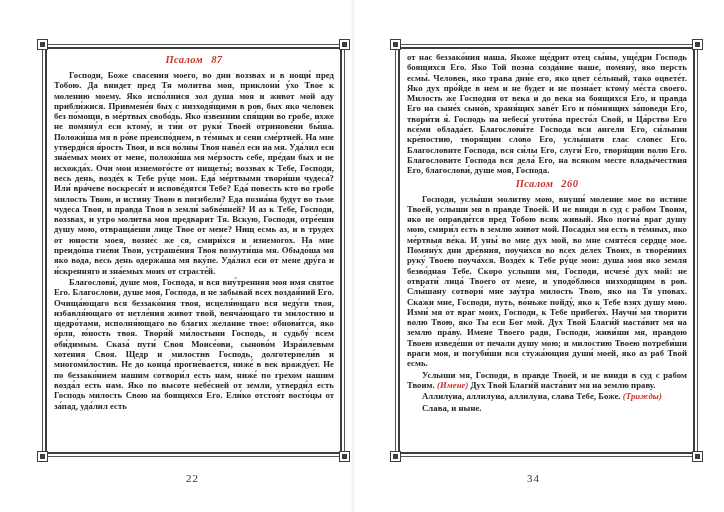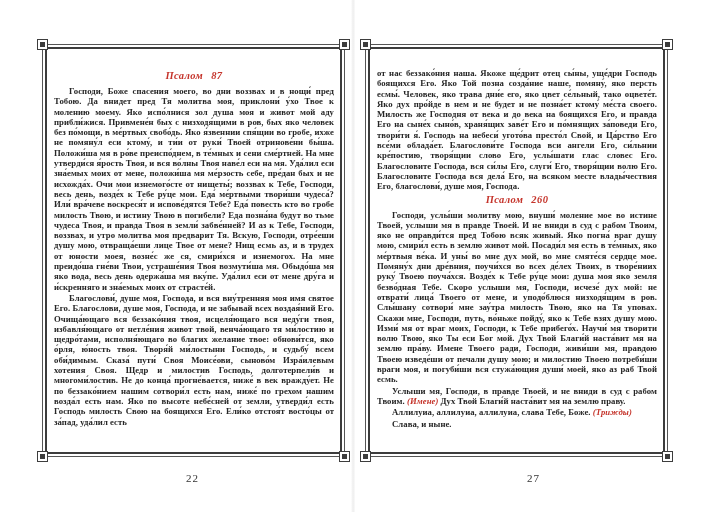--- a/index.html
+++ b/index.html
@@ -9,41 +9,40 @@
   }
   .gutter {
     position:absolute; left:351px; top:0; width:4px; height:512px;
     background:linear-gradient(to right, rgba(0,0,0,0.00), rgba(0,0,0,0.07), rgba(0,0,0,0.02));
   }
   .frame {
     position:absolute; top:44px; width:301px; height:411px;
     border:1px solid #555; background:#ffffff;
   }
   .frame-left  { left:42px; }
-  .frame-right { left:365px; }
+  .frame-right { left:395px; }
   .frame .inner-rule {
     position:absolute; inset:2px; border:2px solid #3d3d3d; pointer-events:none;
   }
   .corner {
     position:absolute; width:9px; height:9px; background:#ffffff;
     border:1px solid #3d3d3d; z-index:3;
   }
   .corner::after {
     content:''; position:absolute; left:2px; top:2px; width:3px; height:3px;
     border:1px solid #3d3d3d; background:#3d3d3d;
   }
   .corner.tl { left:-6px; top:-6px; }
   .corner.tr { right:-6px; top:-6px; }
   .corner.bl { left:-6px; bottom:-6px; }
   .corner.br { right:-6px; bottom:-6px; }
   .page-text {
     position:absolute; left:11px; right:10px; top:7px; bottom:6px; overflow:hidden;
     font-size:8.7px; line-height:10.3px; font-weight:bold; text-align:justify;
     letter-spacing:0.05px;
-    margin-top:16px;
   }
   .para { margin:0 0 1px 0; text-indent:15px; }
   .para.noindent { text-indent:0; }
   .psalm-heading {
     text-align:center; text-indent:0; color:#c5342b; font-style:italic;
     font-weight:bold; font-size:10.5px; line-height:12px; margin:2px 0 4px;
     word-spacing:5px; letter-spacing:0.4px;
   }
   .red-marker { color:#c5342b; font-style:italic; }
   .pagenum {
@@ -83,14 +82,14 @@
 
     <div class="page-text">
       <p class="para noindent">от нас беззако́ния наша. Якоже ще́дрит отец сы́ны, уще́дри Господь боящихся Его. Яко Той позна созда́ние наше, помяну́, яко персть есмы́. Человек, яко трава дни́е его, яко цвет се́льный, тако оцвете́т. Яко дух про́йде в нем и не будет и не позна́ет ктому́ ме́ста своего. Милость же Господня от века и до века на боящихся Его, и правда Его на сыне́х сыно́в, храня́щих заве́т Его и по́мнящих за́поведи Его, твори́ти я́. Господь на небеси́ угото́ва престо́л Свой, и Ца́рство Его все́ми облада́ет. Благослови́те Господа вси ангели Его, си́льнии кре́постию, творя́щии слово Его, услы́шати глас словес Его. Благословите Господа, вся си́лы Его, слуги́ Его, творя́щии волю Его. Благословите Господа вся дела́ Его, на всяком месте влады́чествия Его, благослови́, душе моя, Господа.</p>
       <div class="psalm-heading">Псалом 260</div>
       <p class="para">Господи, услы́ши молитву мою, внуши́ моление мое во истине Твоей, услыши мя в правде Твоей. И не вниди в суд с рабом Твоим, яко не оправди́тся пред Тобою всяк живый. Яко погна́ враг душу мою, смири́л есть в землю живот мой. Посади́л мя есть в те́мных, яко ме́ртвыя ве́ка. И уны́ во мне дух мой, во мне смяте́ся сердце мое. Помяну́х дни дре́вния, поучи́хся во всех де́лех Твоих, в творе́ниих руку́ Твоею поуча́хся. Возде́х к Тебе ру́це мои: душа моя яко земля безво́дная Тебе. Скоро услыши мя, Господи, исчезе́ дух мой: не отврати́ лица́ Твоего от мене, и уподо́блюся низходя́щим в ров. Слы́шану сотвори́ мне зау́тра милость Твою, яко на Тя уповах. Скажи мне, Господи, путь, во́ньже пойду́, яко к Тебе взях душу мою. Изми́ мя от враг моих, Господи, к Тебе прибего́х. Научи́ мя творити волю Твою, яко Ты еси Бог мой. Дух Твой Благи́й наста́вит мя на землю пра́ву. Имене Твоего ради, Господи, живи́ши мя, правдою Твоею изведе́ши от печали душу мою; и милостию Твоею потреби́ши враги моя, и погуби́ши вся стужа́ющия души́ моей, яко аз раб Твой есмь.</p>
       <p class="para"><span>Услыши мя, Господи, в правде Твоей, и не вниди в суд с рабом Твоим. </span><span class="red-marker">(Имене)</span><span> Дух Твой Благи́й наста́вит мя на землю праву.</span></p>
       <p class="para"><span>Аллилуиа, аллилуиа, аллилуиа, слава Тебе, Боже. </span><span class="red-marker">(Трижды)</span></p>
       <p class="para">Слава, и ныне.</p>
     </div>
   </div>
-  <div class="pagenum pagenum-right">27</div>
+  <div class="pagenum pagenum-right">34</div>
 </div>
 
 </body></html>

